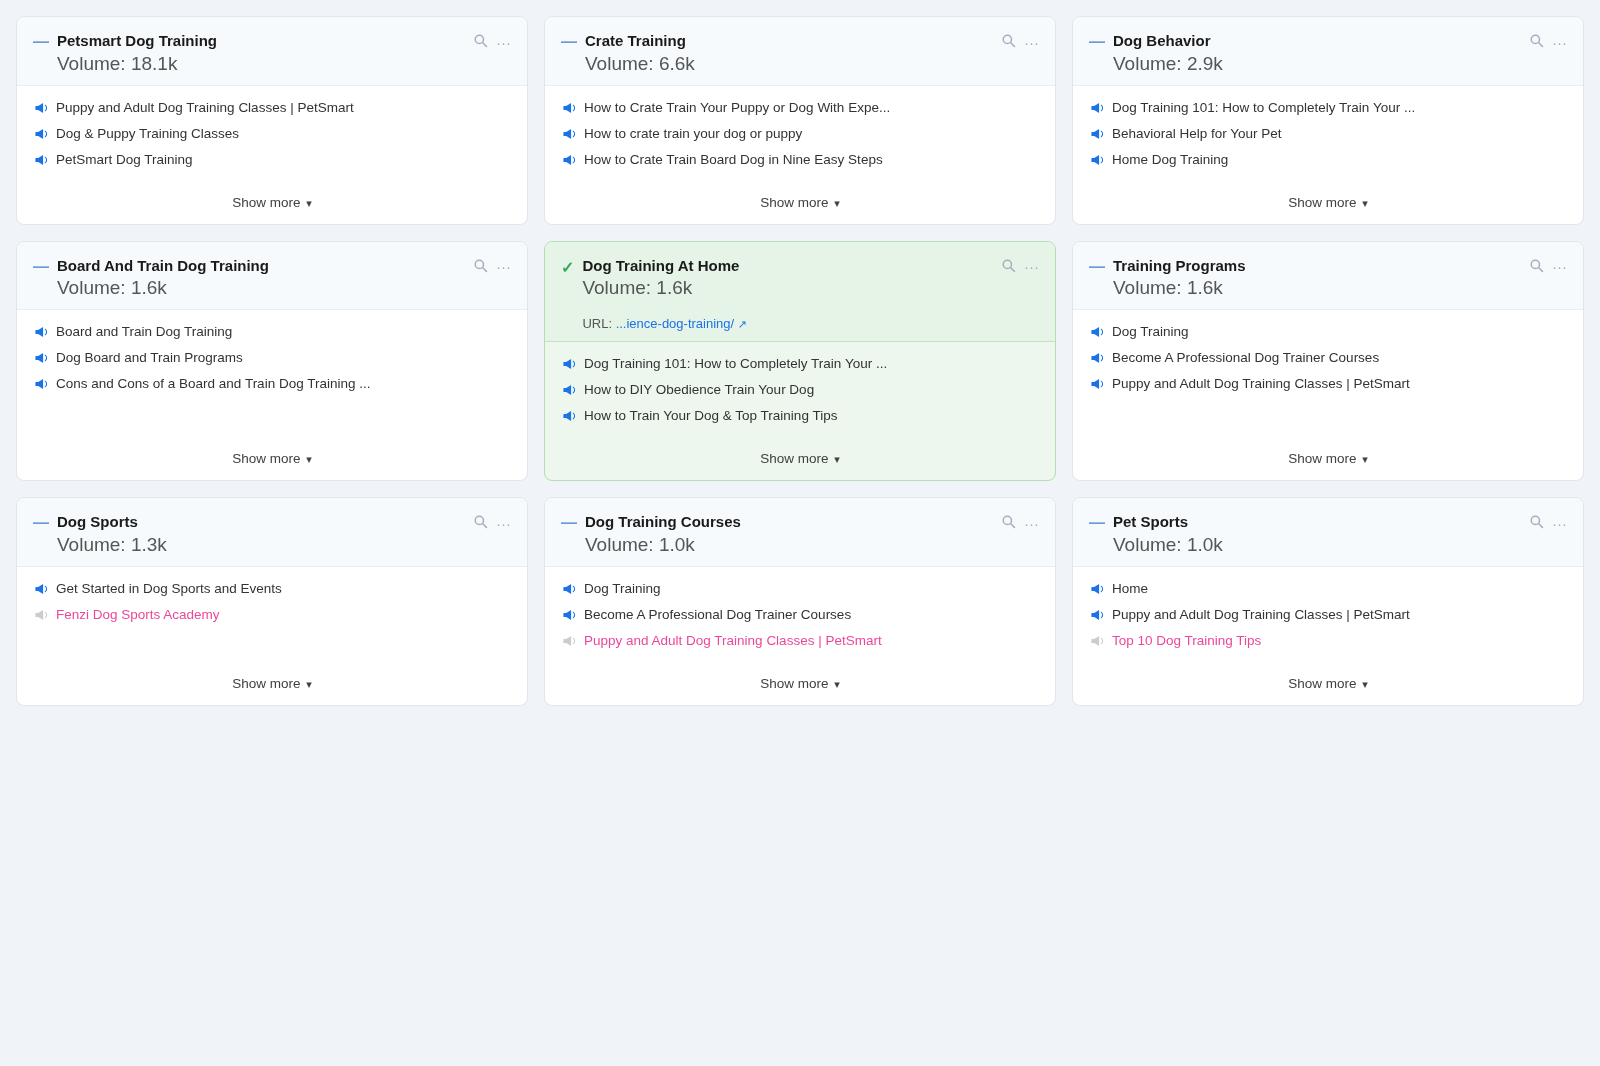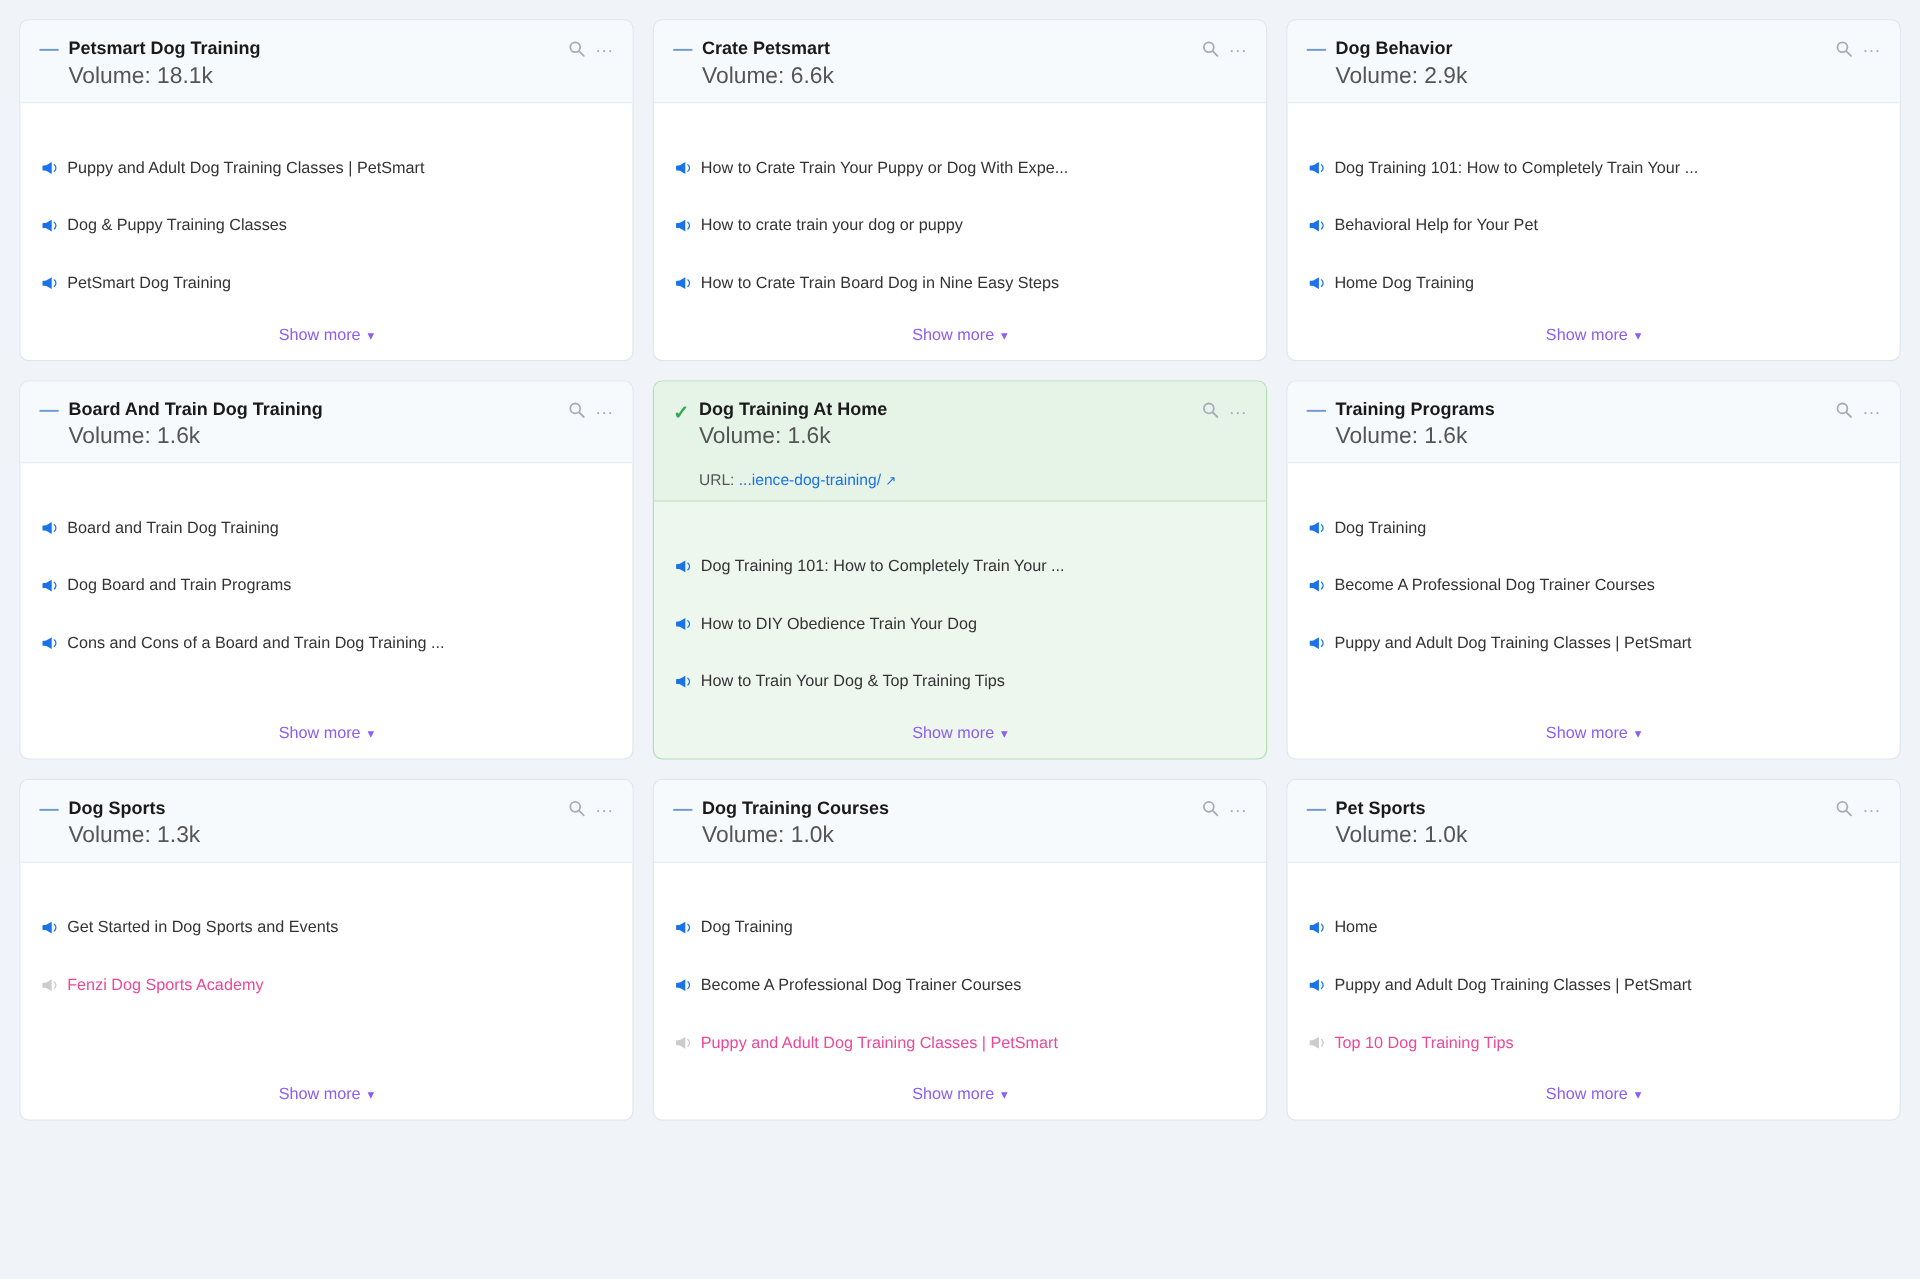--- a/index.html
+++ b/index.html
@@ -93,31 +93,30 @@
       padding: 14px 16px 8px;
       flex: 1;
     }
     .card-item {
       display: flex;
       align-items: flex-start;
       gap: 7px;
       margin-bottom: 10px;
       font-size: 13.5px;
       color: #333;
-      margin-top: 32px;
     }
     .card-item.dimmed {
       color: #ec4899;
     }
     .card-footer {
       padding: 8px 16px 14px;
       text-align: center;
     }
     .show-more {
-      color: #8b5cf6;
+      color: #404040;
       font-size: 13.5px;
       cursor: pointer;
       user-select: none;
     }
     .show-more .chevron {
       font-size: 11px;
       margin-left: 2px;
     }
     
     .ad-icon-shape {
@@ -184,21 +183,21 @@
           <span>PetSmart Dog Training</span>
         </div>
       </div>
       <div class="card-footer"><span class="show-more">Show more <span class="chevron">▾</span></span></div>
     </div>
     <div class="card">
       <div class="card-header">
         <div class="card-header-left">
           <span class="minus-icon">—</span>
           <div>
-            <div class="card-title">Crate Petsmart</div>
+            <div class="card-title">Crate Training</div>
             <div class="card-volume">Volume: 6.6k</div>
           </div>
         </div>
         <div class="card-header-icons">
           <span class="icon-btn"><svg width="15" height="15" viewBox="0 0 20 20" fill="none">
               <circle cx="8.5" cy="8.5" r="5.5" stroke="#aab" stroke-width="2"></circle>
               <line x1="13" y1="13" x2="18" y2="18" stroke="#aab" stroke-width="2" stroke-linecap="round"></line>
             </svg></span>
           <span class="icon-btn">···</span>
         </div>

